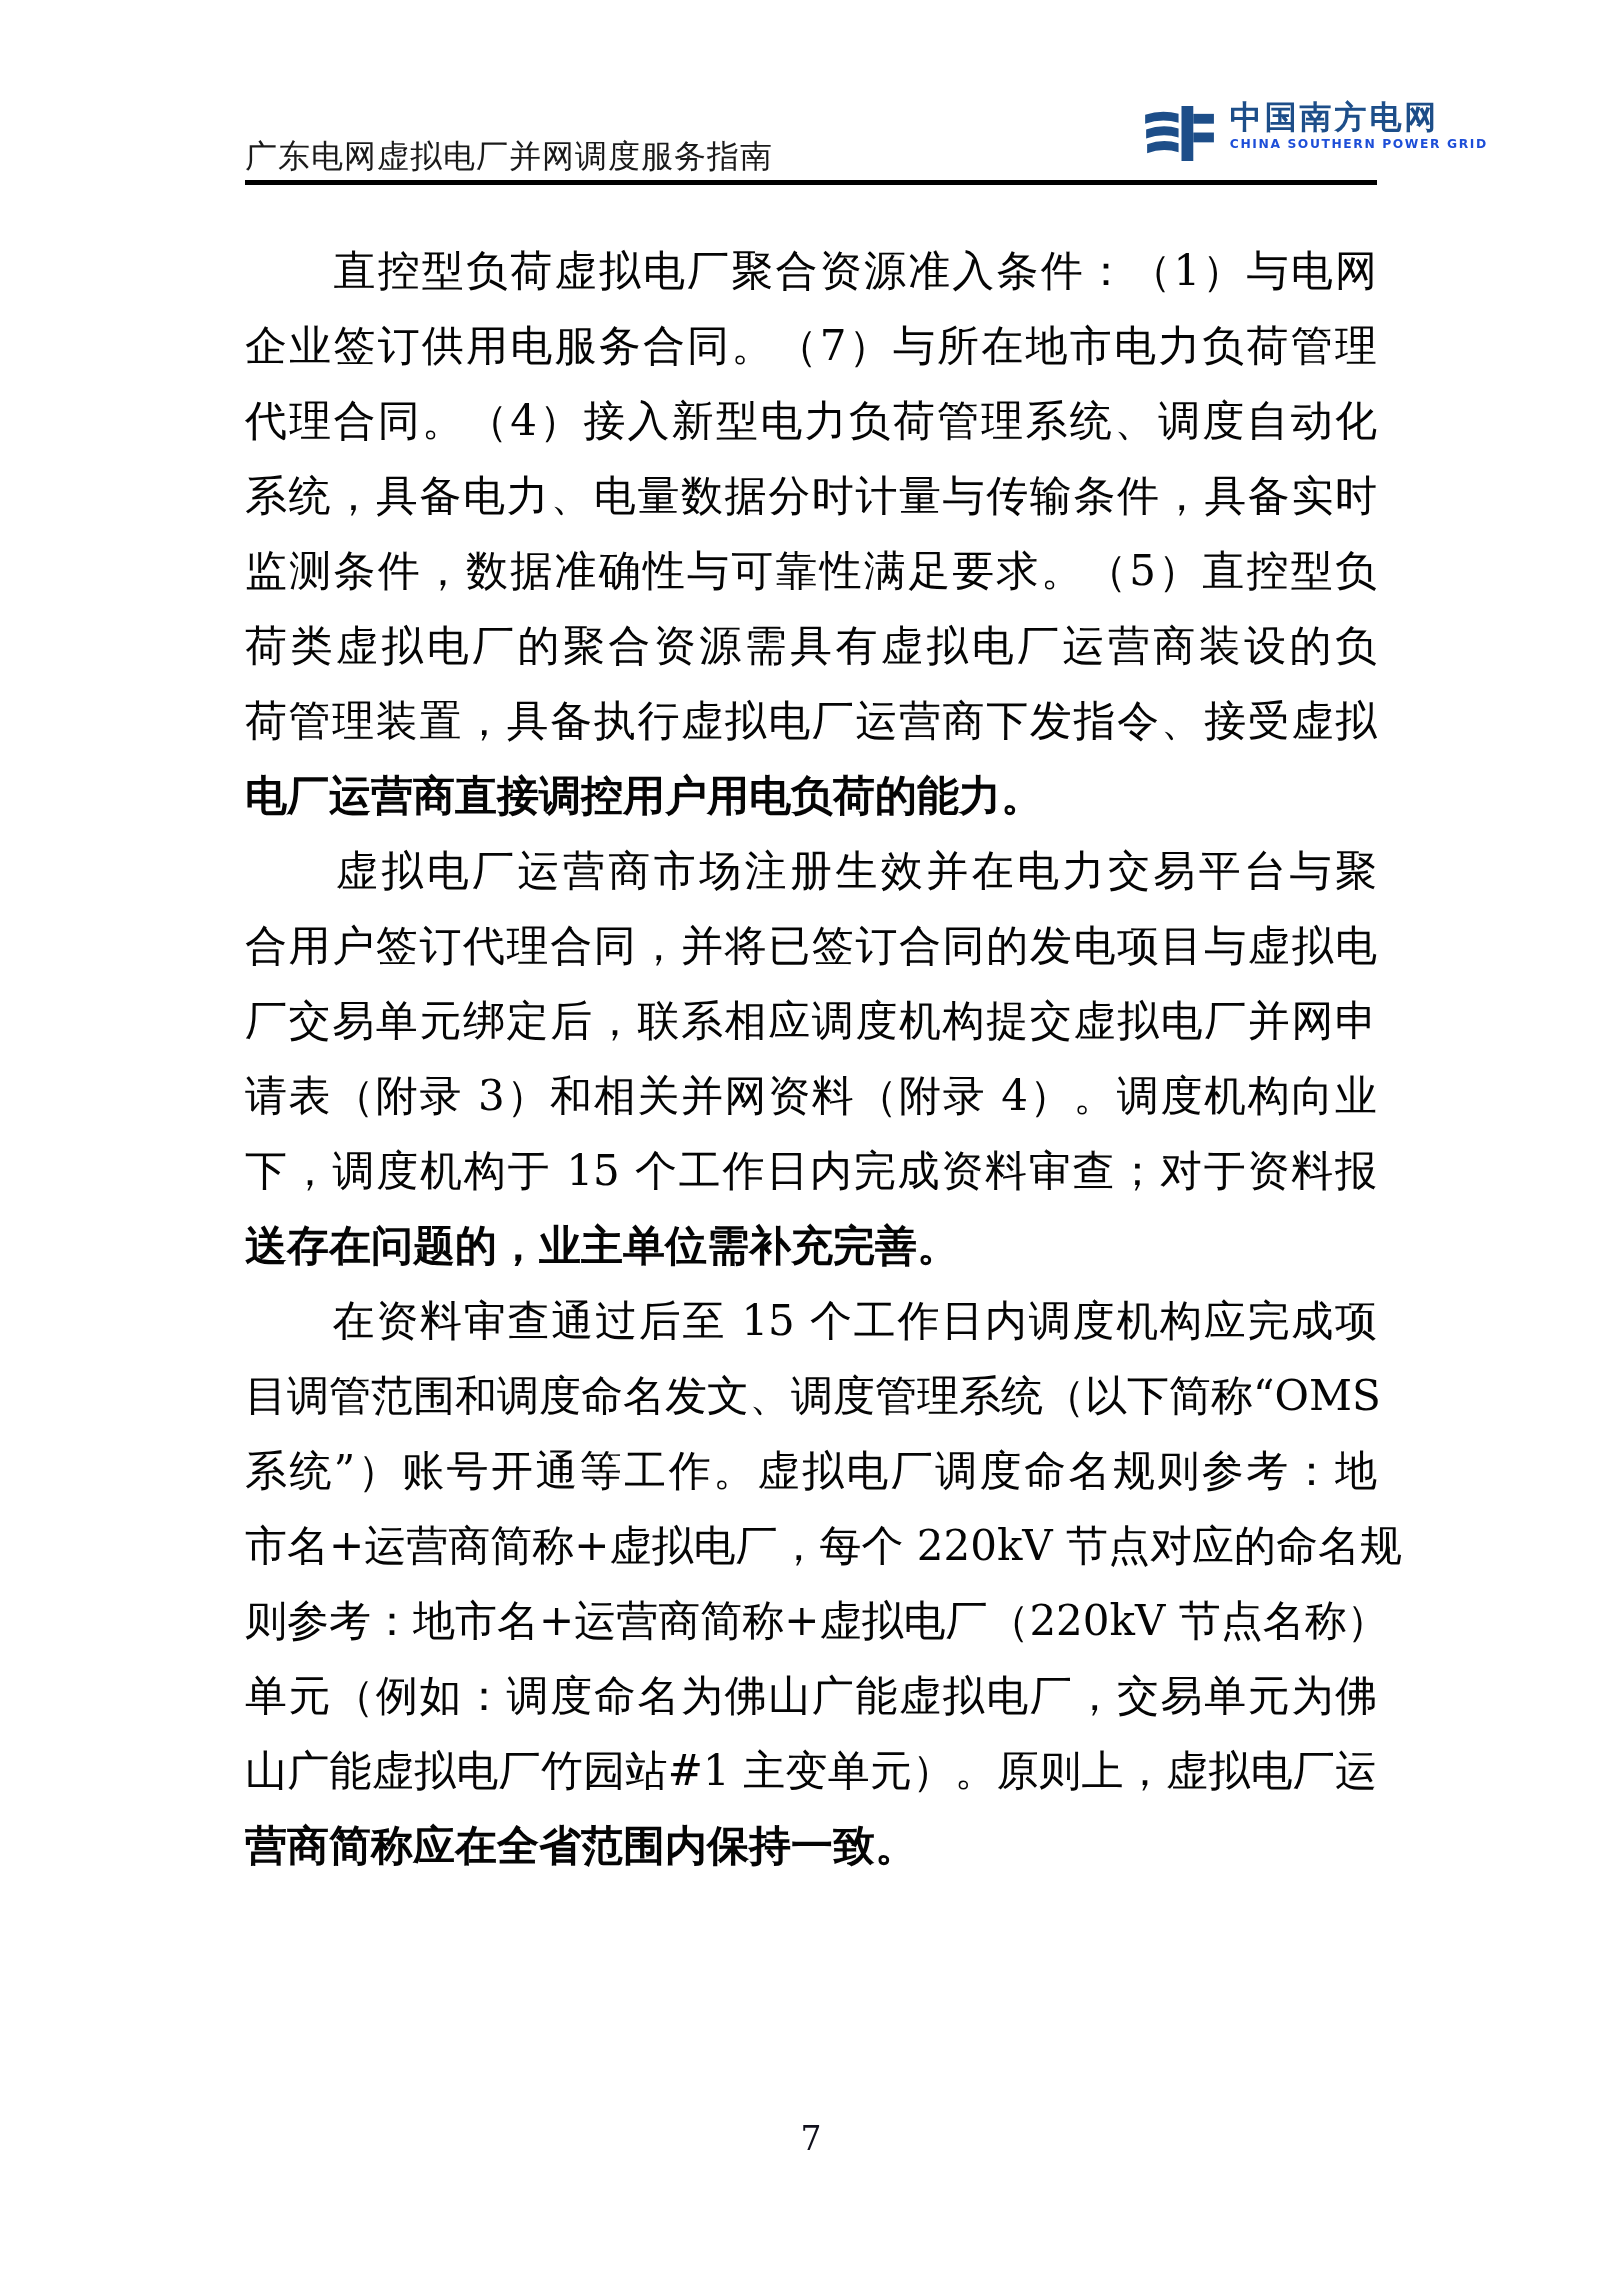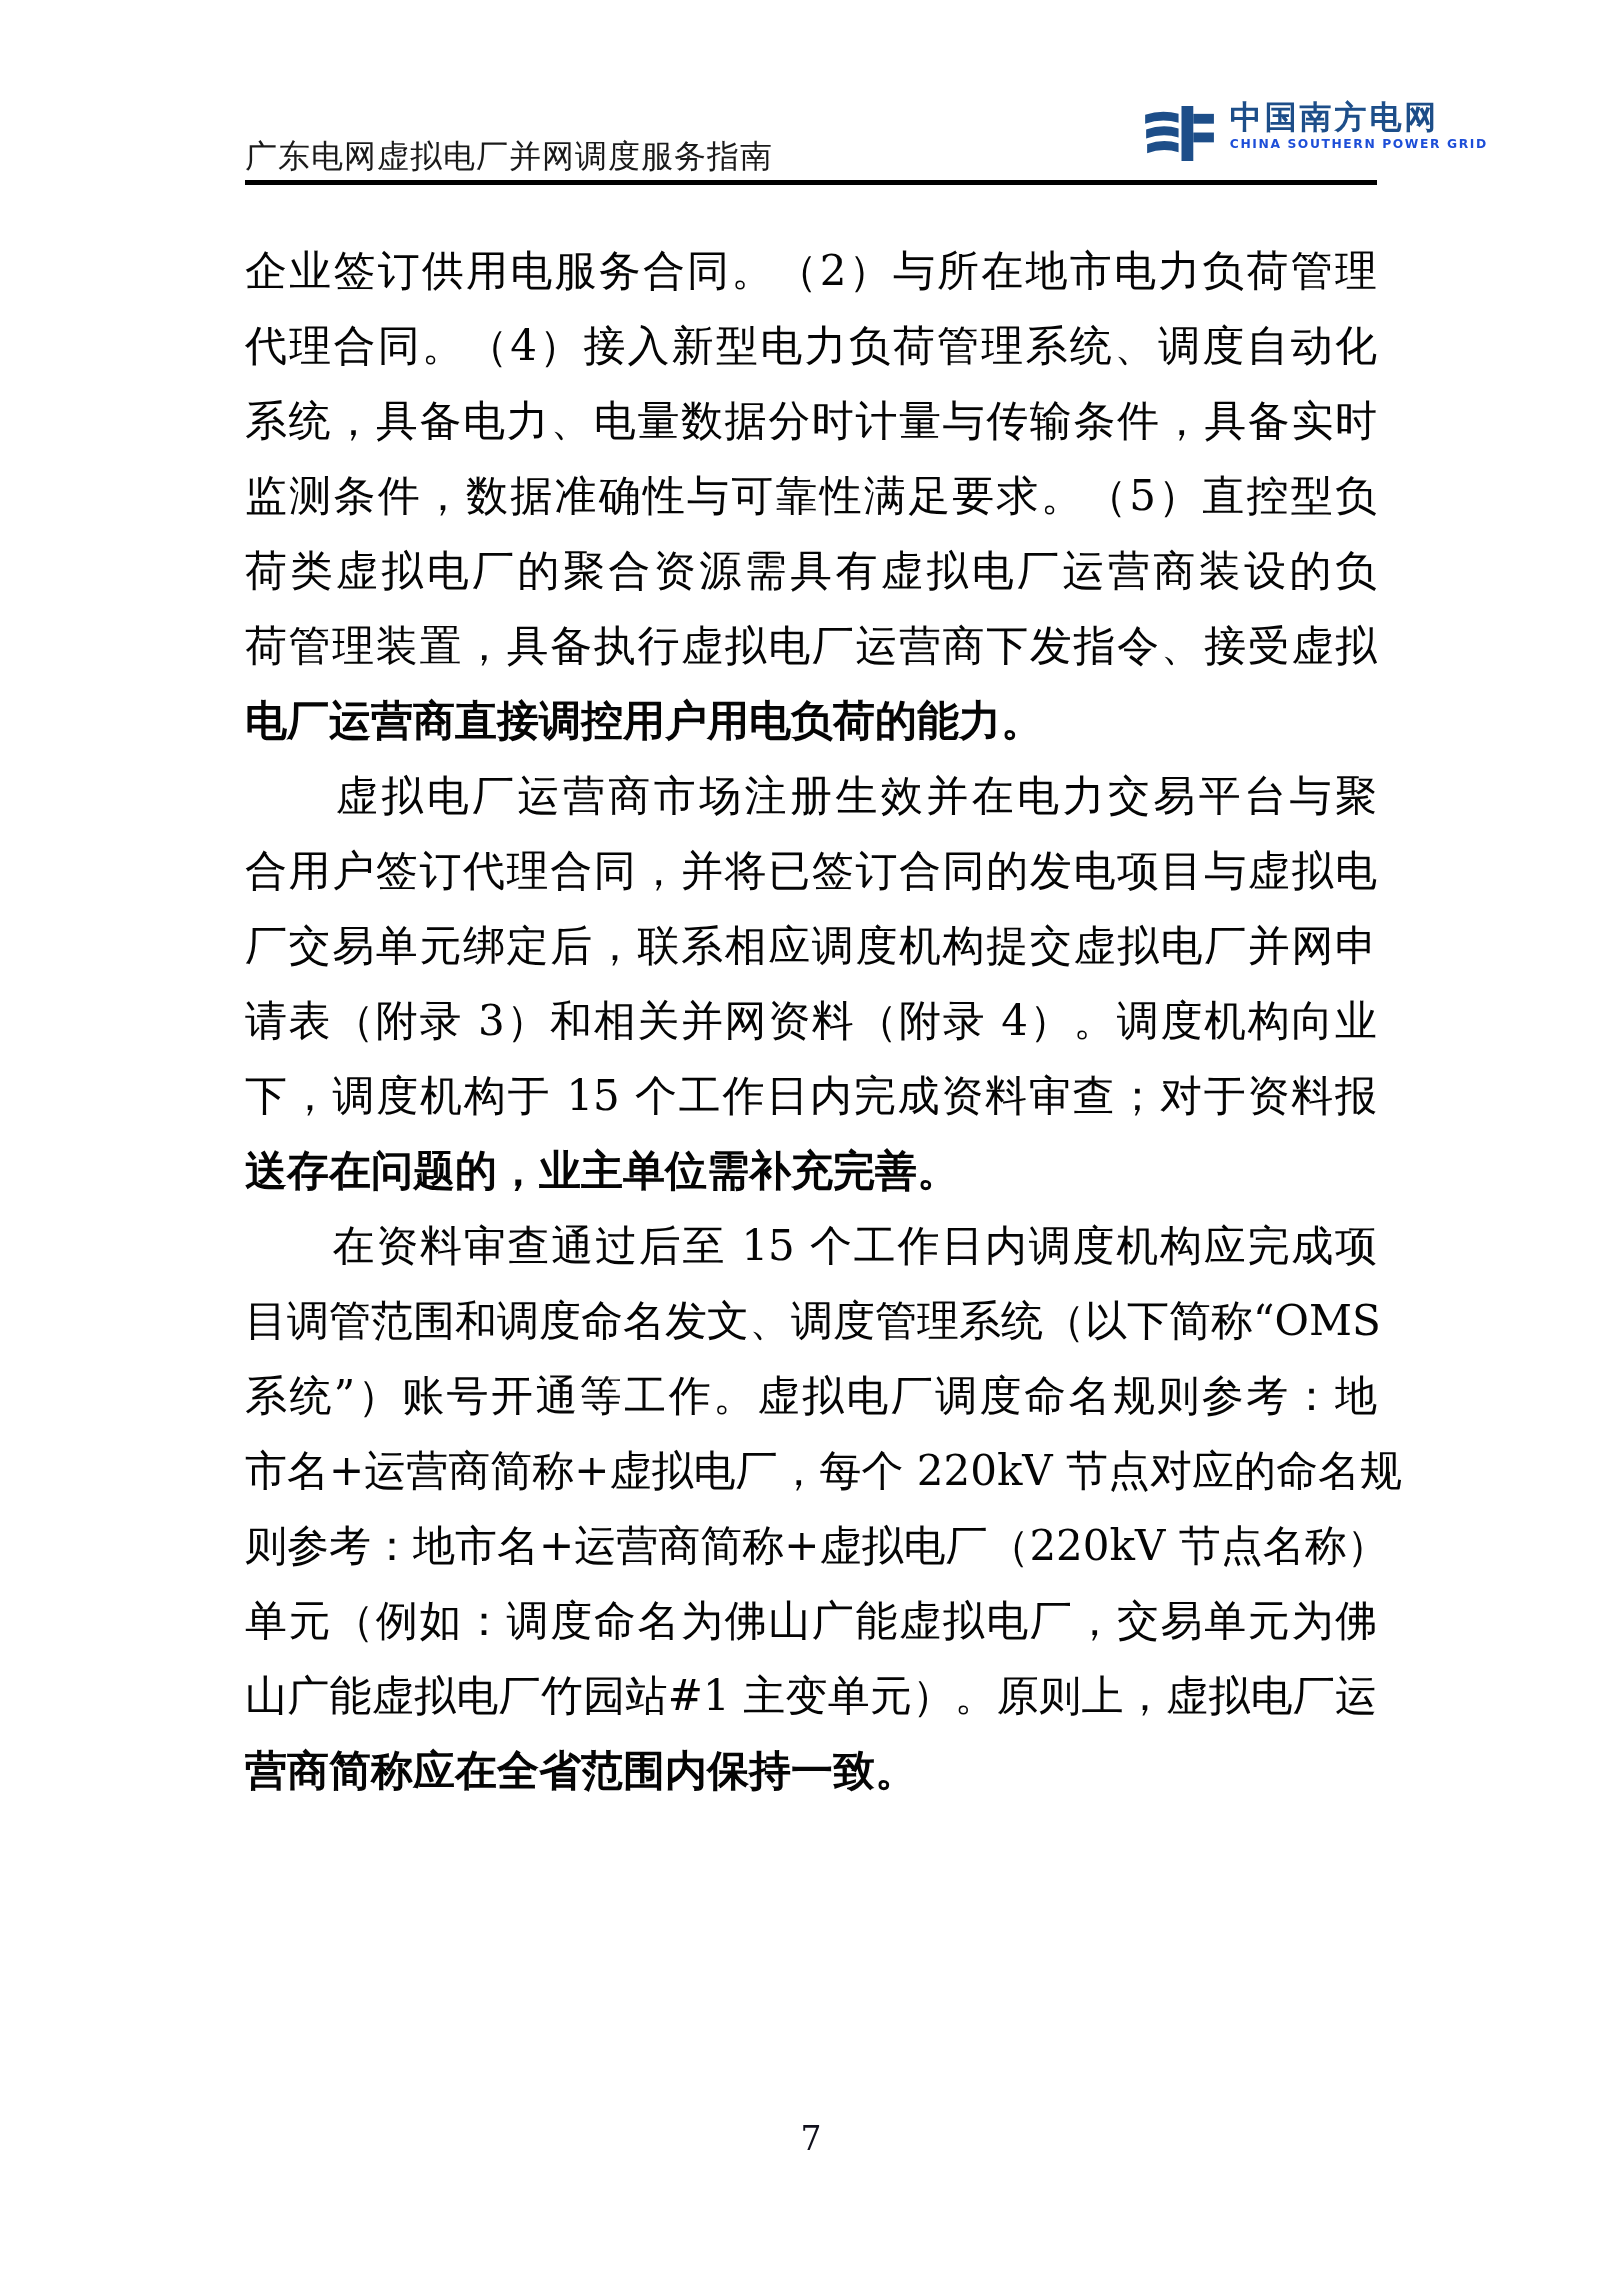--- a/index.html
+++ b/index.html
@@ -104,21 +104,22 @@
     <div class="logo-text">
       <div class="logo-cn">中国南方电网</div>
       <div class="logo-en">CHINA SOUTHERN POWER GRID</div>
     </div>
   </div>
 
   <div class="header-rule"></div>
 
   <main class="body-text">
 
-      <div class="text-line">企业签订供用电服务合同。（2）与所在地市电力负荷管理</div>
+  <div class="text-line">　　直控型负荷虚拟电厂聚合资源准入条件：（1）与电网</div>
+      <div class="text-line">企业签订供用电服务合同。（7）与所在地市电力负荷管理</div>
       <div class="text-line">代理合同。（4）接入新型电力负荷管理系统、调度自动化</div>
       <div class="text-line">系统，具备电力、电量数据分时计量与传输条件，具备实时</div>
       <div class="text-line">监测条件，数据准确性与可靠性满足要求。（5）直控型负</div>
       <div class="text-line">荷类虚拟电厂的聚合资源需具有虚拟电厂运营商装设的负</div>
       <div class="text-line">荷管理装置，具备执行虚拟电厂运营商下发指令、接受虚拟</div>
       <div class="text-line para-end">电厂运营商直接调控用户用电负荷的能力。</div>
       <div class="text-line">　　虚拟电厂运营商市场注册生效并在电力交易平台与聚</div>
       <div class="text-line">合用户签订代理合同，并将已签订合同的发电项目与虚拟电</div>
       <div class="text-line">厂交易单元绑定后，联系相应调度机构提交虚拟电厂并网申</div>
       <div class="text-line">请表（附录 3）和相关并网资料（附录 4）。调度机构向业</div>

